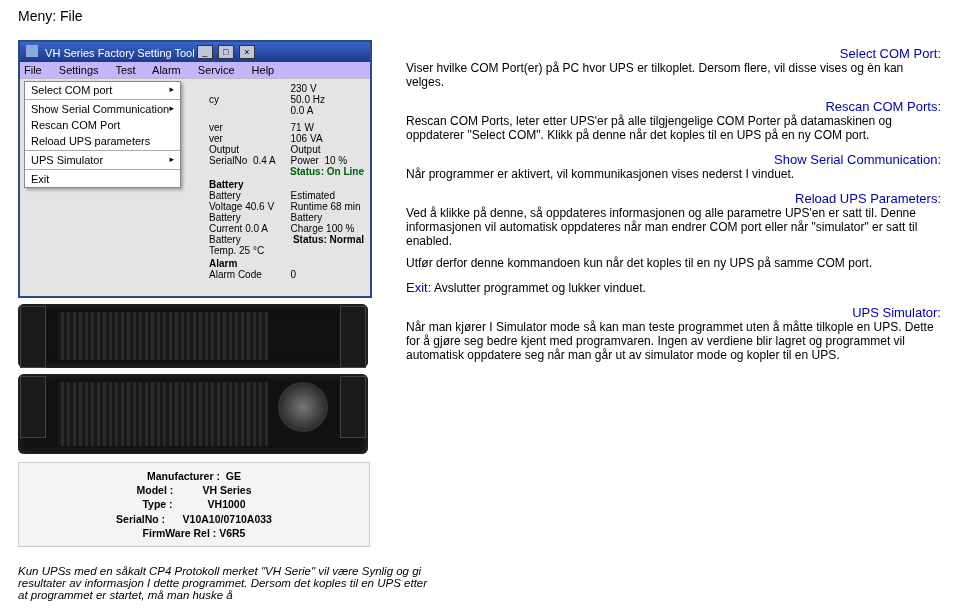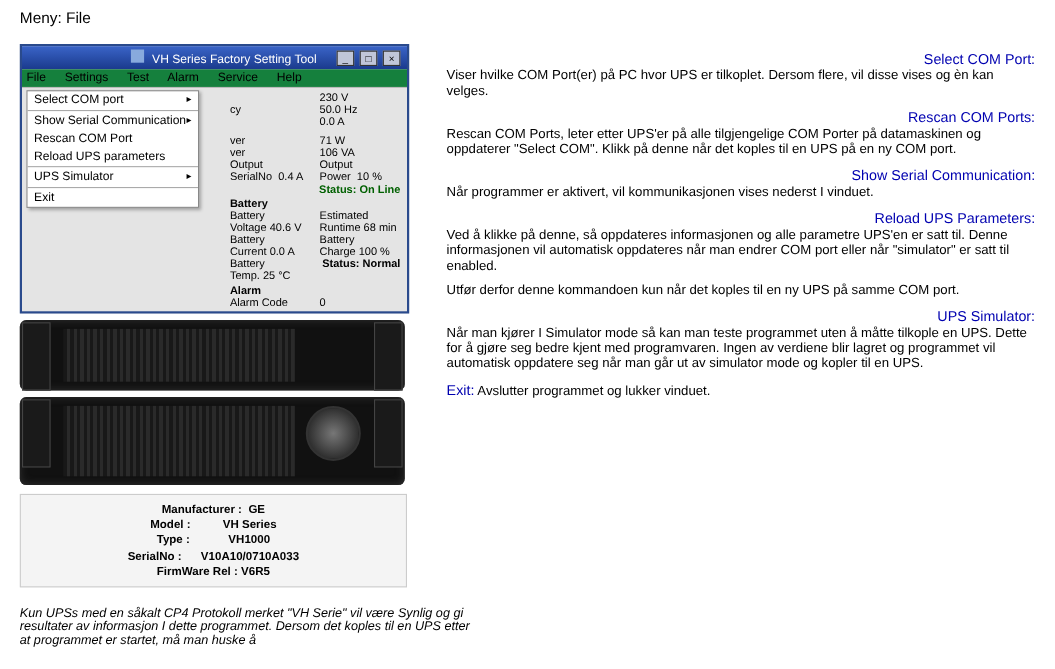--- a/index.html
+++ b/index.html
@@ -53,50 +53,49 @@
     width: 350px;
     font-size: 11px;
     margin-top: 2px;
   }
   .appwin .titlebar {
     background: linear-gradient(#3a64c8,#1a3a8c);
     color:#fff;
     padding:3px 6px;
     display:flex;
     align-items:center;
-    justify-content:flex-end;
-    gap:16px;
+    justify-content:flex-start;
   }
   .appwin .titlebar .ticon {
     display:inline-block;width:12px;height:12px;background:#8ad; margin-right:4px;
   }
   .appwin .titlebar .controls span{
     display:inline-block;width:14px;height:12px;background:#c0c6d8;border:1px solid #333;margin-left:2px;font-size:9px;text-align:center;line-height:12px;color:#000;
   }
   .appwin .menubar {
-    background:#15803d;
+    background:#c4b5fd;
     padding:2px 4px;
     border-bottom:1px solid #bbb;
   }
   .appwin .menubar span { margin-right: 14px; cursor:default;}
   .appwin .body { display:flex; }
   .appwin .dropdown {
     position:relative;
     background:#fff;
     border:1px solid #888;
     width:155px;
     font-size:11px;
     margin:2px 0 0 4px;
     box-shadow:2px 2px 3px rgba(0,0,0,.3);
   }
   .appwin .dropdown div{ padding:2px 6px;}
   .appwin .dropdown div.sep{ border-top:1px solid #aaa; padding:0; margin:1px 0; height:0;}
   .appwin .dropdown div.hasarrow::after{ content:"▸"; float:right; font-size:9px;}
   .appwin .right-pane{
-    padding:4px 6px 2px 28px;
+    padding:4px 6px 16px 28px;
     font-size:10px;
     flex:1;
   }
   .statusline { color:#006000; font-weight:bold; text-align:right;}
   .statusn   { font-weight:bold; text-align:right;}
   .grouplabel{ font-weight:bold; font-size:10px; margin-top:2px;}
 
   .row2cols{ display:flex; gap:8px;}
   .row2cols > div{ flex:1;}
 
@@ -273,26 +272,26 @@
         <p class="bodytxt">Når programmer er aktivert, vil kommunikasjonen vises nederst I vinduet.</p>
       </div>
 
       <div class="section">
         <div class="subhead">Reload UPS Parameters:</div>
         <p class="bodytxt">Ved å klikke på denne, så oppdateres informasjonen og alle parametre UPS'en er satt til. Denne informasjonen vil automatisk oppdateres når man endrer COM port eller når "simulator" er satt til enabled.</p>
         <p class="bodytxt"><span>Utfør derfor denne kommandoen kun når det koples til en ny UPS på samme COM port.</span></p>
       </div>
 
       <div class="section">
-        <div class="subhead">UPS Simulator:</div>
-        <p class="bodytxt">Når man kjører I Simulator mode så kan man teste programmet uten å måtte tilkople en UPS. Dette for å gjøre seg bedre kjent med programvaren. Ingen av verdiene blir lagret og programmet vil automatisk oppdatere seg når man går ut av simulator mode og kopler til en UPS.</p>
-      </div>
-
-      <div class="section">
         <p class="bodytxt">
           <span class="subhead" style="display:inline">Exit:</span><span> Avslutter programmet og lukker vinduet.</span>
         </p>
       </div>
+
+      <div class="section">
+        <div class="subhead">UPS Simulator:</div>
+        <p class="bodytxt">Når man kjører I Simulator mode så kan man teste programmet uten å måtte tilkople en UPS. Dette for å gjøre seg bedre kjent med programvaren. Ingen av verdiene blir lagret og programmet vil automatisk oppdatere seg når man går ut av simulator mode og kopler til en UPS.</p>
+      </div>
     </div>
   </div>
 
   <div class="footer-note">Kun UPSs med en såkalt CP4 Protokoll merket "VH Serie" vil være Synlig og gi resultater av informasjon I dette programmet. Dersom det koples til en UPS etter at programmet er startet, må man huske å</div>
 </div>
 
 </body></html>

